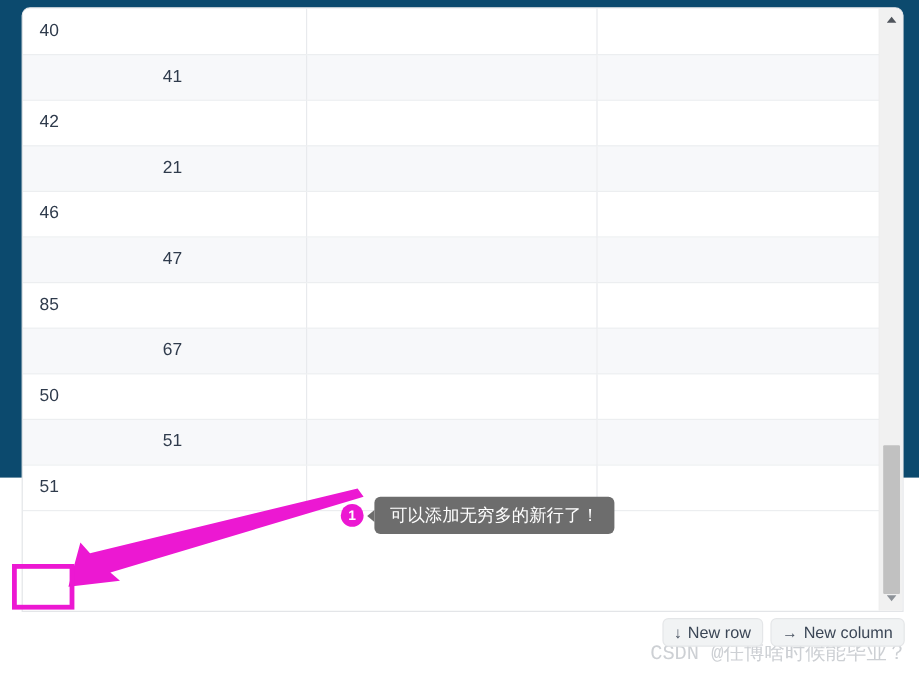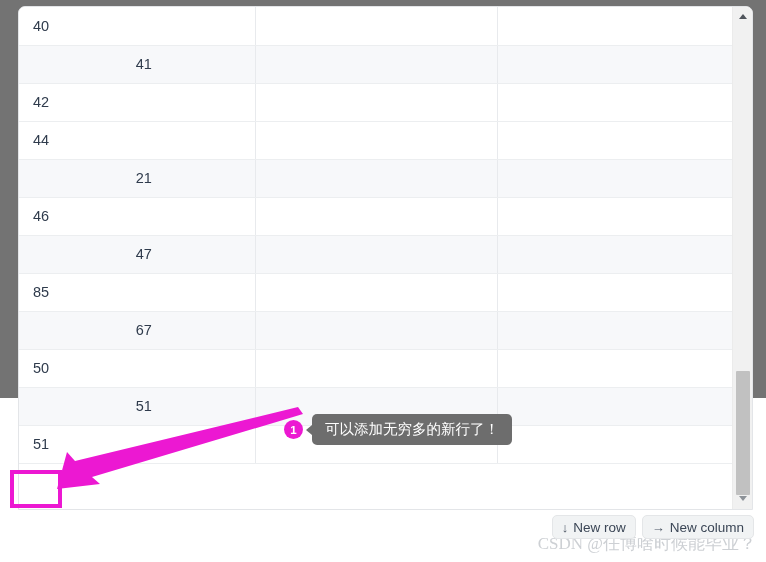--- a/index.html
+++ b/index.html
@@ -8,21 +8,21 @@
     width: 766px; height: 562px;
     background: #ffffff;
     font-family: "Liberation Sans", "DejaVu Sans", sans-serif;
     overflow: hidden;
   }
 
   #root {
     position: relative;
     width: 766px;
     height: 398px;
-    background: #737373;
+    background: #0c4a6e;
   }
 
   
   .table-panel {
     position: absolute;
     left: 18px;
     top: 6px;
     width: 735px;
     height: 504px;
     border: 1px solid #e3e5e8;
@@ -195,21 +195,21 @@
 
   
   .watermark {
     position: absolute;
     right: 10px;
     top: 532px;
     font-size: 17px;
     color: #cdd0d4;
     white-space: nowrap;
     z-index: 4;
-    font-family: Liberation Serif, serif;
+    font-family: Liberation Mono, monospace;
   }
 </style>
 </head>
 <body>
 
 <div id="root">
 
   <div class="table-panel">
 
     <div class="table-scrollport">
@@ -221,25 +221,20 @@
             <td class="c1"></td>
             <td class="c2"></td>
           </tr>
           <tr class="odd">
             <td class="c0">41</td>
             <td class="c1"></td>
             <td class="c2"></td>
           </tr>
           <tr class="even">
             <td class="c0">42</td>
-            <td class="c1"></td>
-            <td class="c2"></td>
-          </tr>
-          <tr class="even">
-            <td class="c0">44</td>
             <td class="c1"></td>
             <td class="c2"></td>
           </tr>
           <tr class="odd">
             <td class="c0">21</td>
             <td class="c1"></td>
             <td class="c2"></td>
           </tr>
           <tr class="even">
             <td class="c0">46</td>

